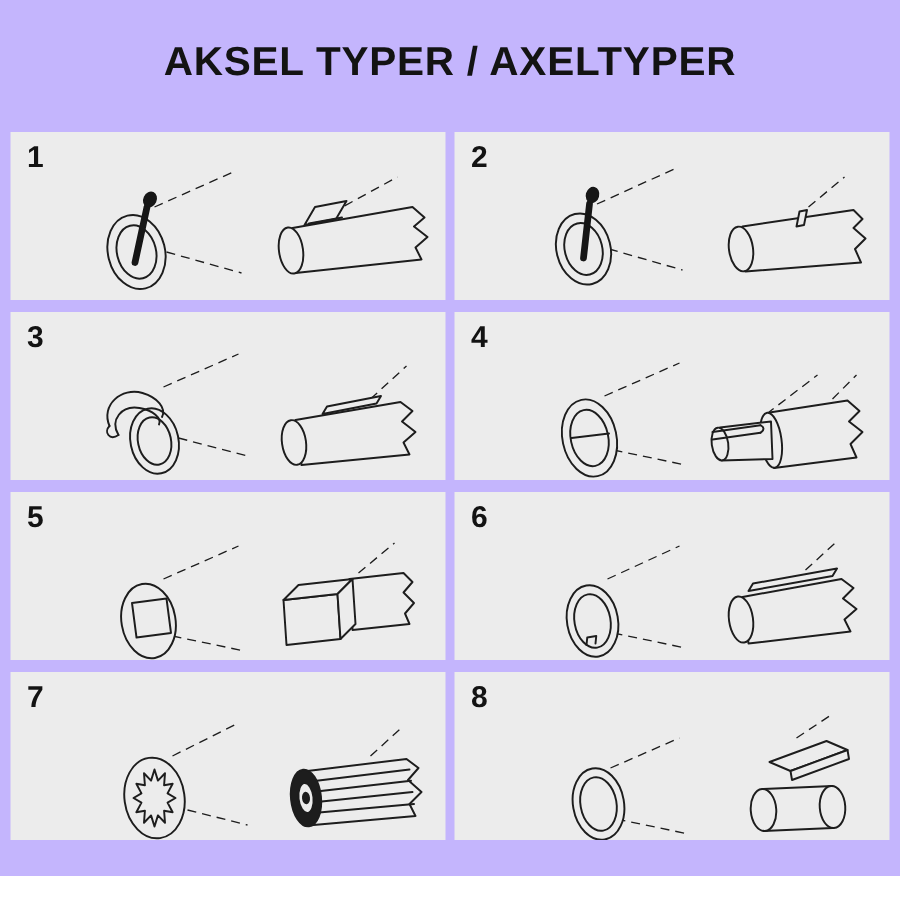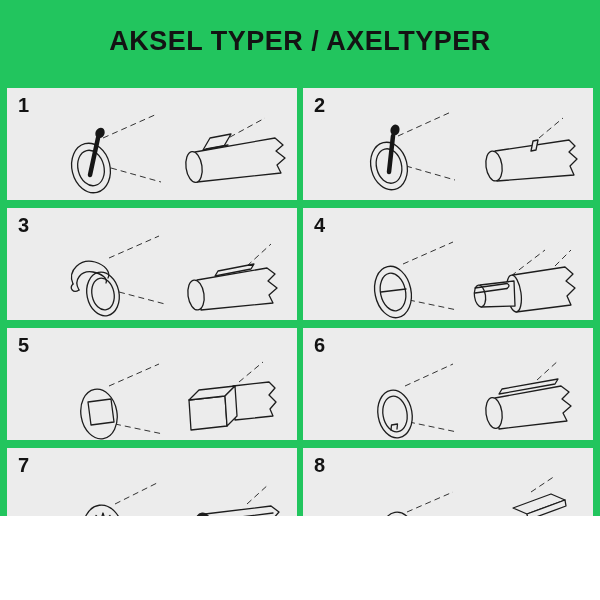--- a/index.html
+++ b/index.html
@@ -1,18 +1,18 @@
 <!DOCTYPE html>
 <html><head>
 <meta charset="utf-8">
 <style>
   *{margin:0;padding:0;box-sizing:border-box}
   html,body{width:600px;height:600px;background:#ffffff}
   body{font-family:"Liberation Sans",sans-serif;color:#131313}
-  .page{position:relative;width:600px;height:516px;overflow:hidden;background:#22c55e}
+  .page{position:relative;width:600px;height:584px;overflow:hidden;background:#c4b5fd}
   .title{position:absolute;top:26px;left:0;width:100%;text-align:center;
          font-size:27px;font-weight:700;letter-spacing:.5px;color:#131313}
   .grid{position:absolute;top:88px;left:7px;width:586px;
         display:grid;grid-template-columns:290px 290px;grid-auto-rows:112px;gap:8px 6px}
   .cell{position:relative;background:#ececec}
   .cell .num{position:absolute;top:6px;left:11px;font-size:20px;font-weight:700;z-index:2}
   .cell svg{position:absolute;inset:0;width:100%;height:100%;display:block}
   .ln{stroke:#1d1d1d;stroke-width:1.3;fill:none;stroke-linecap:round;stroke-linejoin:round}
   .f{fill:#ececec}
   .dkfill{fill:#1d1d1d}

